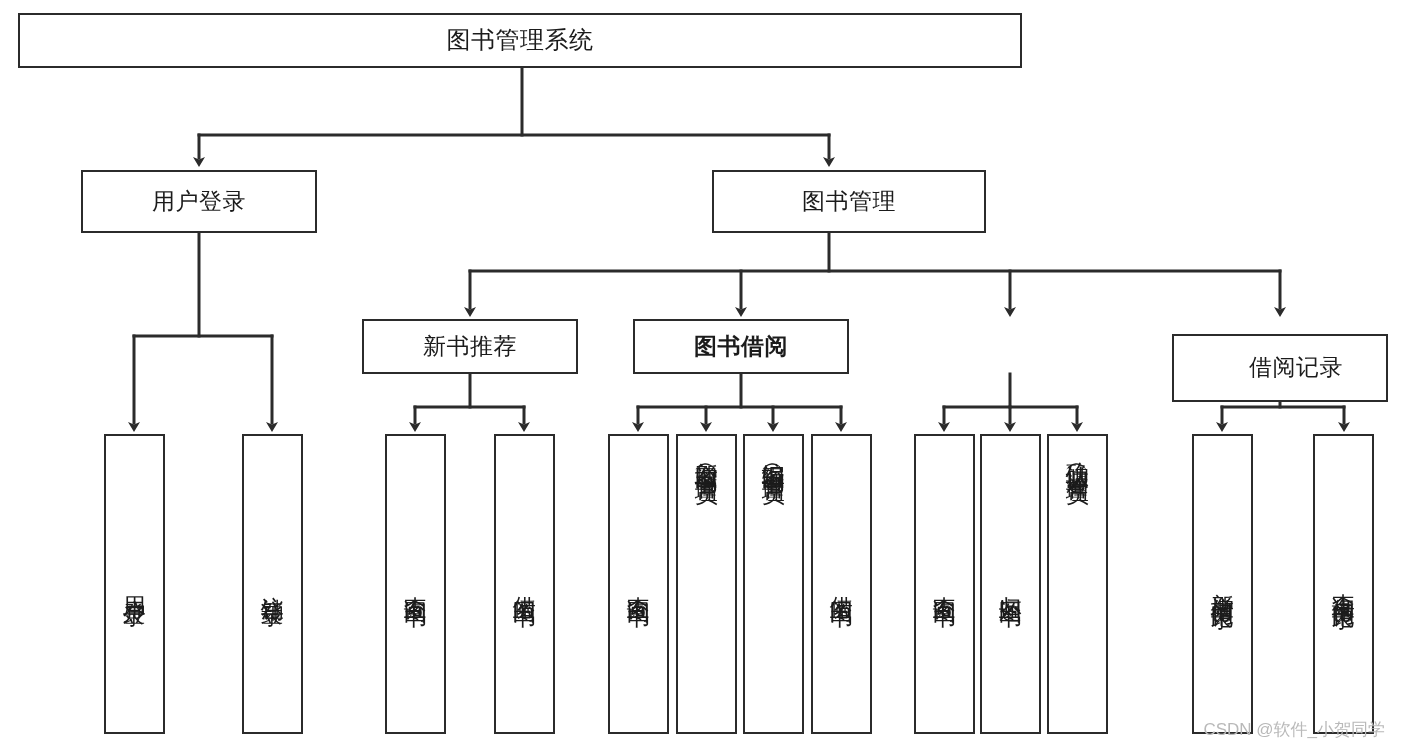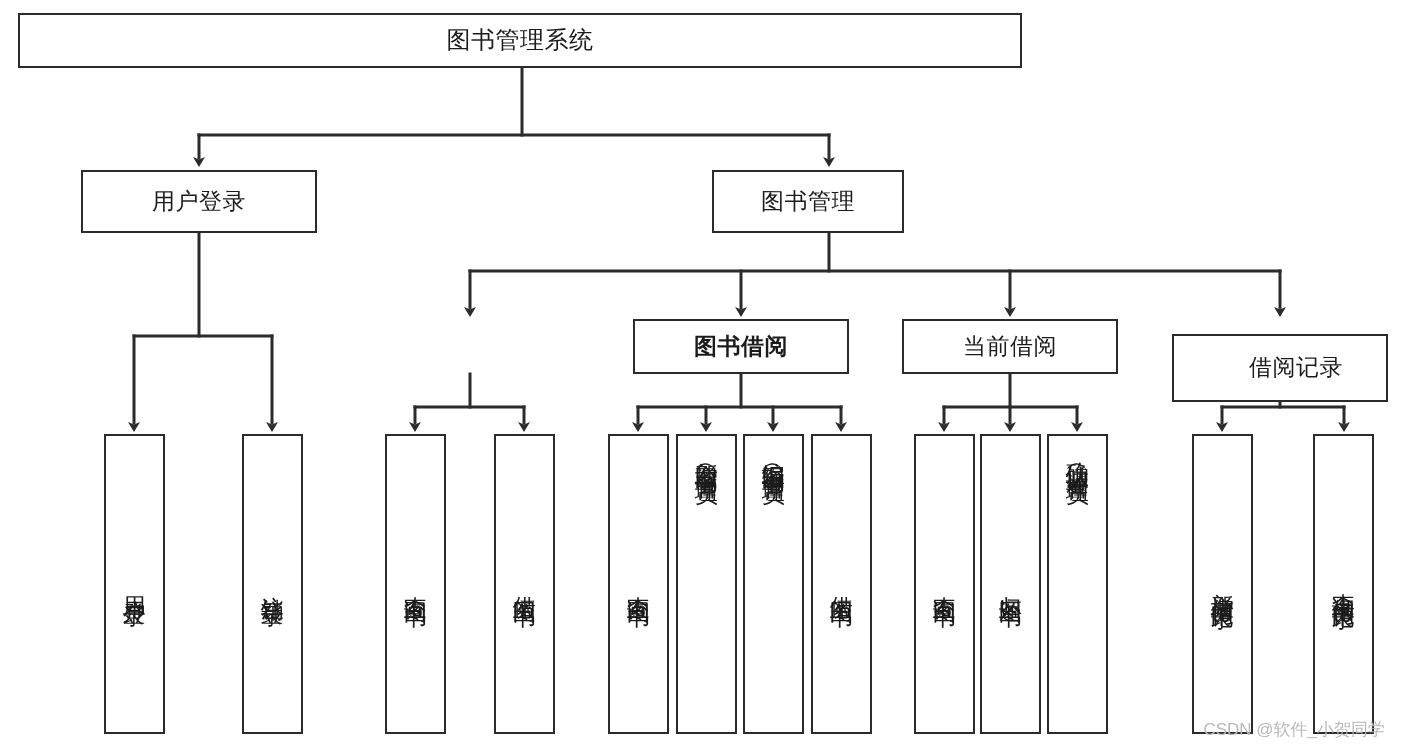--- a/index.html
+++ b/index.html
@@ -137,30 +137,30 @@
     </g>
   </svg>
 
   <div class="node h root" style="left:18px; top:13px; width:1004px; height:55px;">
     <span class="lbl">图书管理系统</span>
   </div>
 
   <div class="node h" style="left:81px; top:170px; width:236px; height:63px;">
     <span class="lbl">用户登录</span>
   </div>
-  <div class="node h" style="left:712px; top:170px; width:192px; height:63px;">
+  <div class="node h" style="left:712px; top:170px; width:274px; height:63px;">
     <span class="lbl">图书管理</span>
   </div>
 
+  <div class="node h" style="left:362px; top:319px; width:216px; height:55px;">
+    <span class="lbl">新书推荐</span>
+  </div>
   <div class="node h" style="left:633px; top:319px; width:216px; height:55px;font-weight:bold;">
     <span class="lbl">图书借阅</span>
   </div>
-  <div class="node h" style="left:902px; top:319px; width:216px; height:55px;">
-    <span class="lbl">当前借阅</span>
-  </div>
   <div class="node h" style="left:1172px; top:334px; width:216px; height:68px;padding-left:32px;">
     <span class="lbl">借阅记录</span>
   </div>
 
   <div class="node v" style="left:104px; top:434px; width:61px; height:300px;">
     <span class="lbl">用户登录</span>
   </div>
   <div class="node v" style="left:242px; top:434px; width:61px; height:300px;">
     <span class="lbl">注销登录</span>
   </div>

